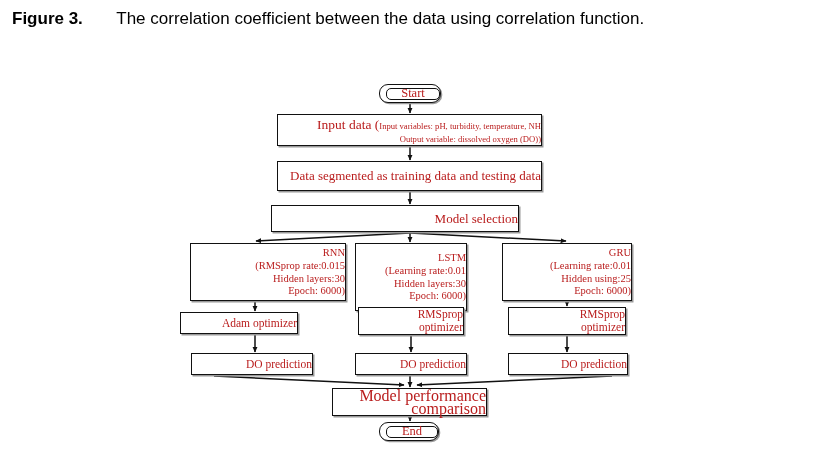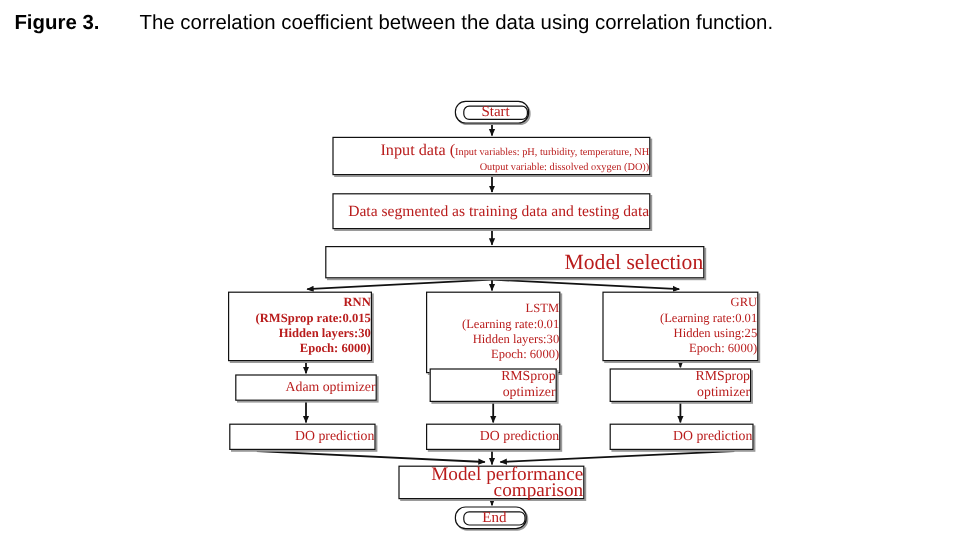--- a/index.html
+++ b/index.html
@@ -88,29 +88,29 @@
   }
 
   
   #n-start      { left: 379px; top: 84px;  width: 62px;  height: 19px; }
   #n-input      { left: 277px; top: 114px; width: 265px; height: 32px; font-size: 12.5px; }
   #n-input .ln1 { font-size: 13.5px; }
   #n-input .ln1 .small { font-size: 8.6px; }
   #n-input .ln2 { font-size: 8.6px; margin-top: 1px; }
 
   #n-segment    { left: 277px; top: 161px; width: 265px; height: 30px; font-size: 13px; }
-  #n-modelsel   { left: 271px; top: 205px; width: 316px; height: 27px; font-size: 18px; }
-
-  #n-rnn        { left: 190px; top: 243px; width: 120px; height: 58px; font-weight: bold; }
+  #n-modelsel   { left: 271px; top: 205px; width: 248px; height: 27px; font-size: 13px; }
+
+  #n-rnn        { left: 190px; top: 243px; width: 156px; height: 58px; }
   #n-lstm       { left: 355px; top: 243px; width: 112px; height: 68px; }
   #n-gru        { left: 502px; top: 243px; width: 130px; height: 58px; }
   .modelbox .title { font-size: 13px; margin-bottom: 1px; }
   .modelbox .ln    { font-size: 10.5px; line-height: 12.5px; }
 
-  #n-adam       { left: 196px; top: 312px; width: 118px; height: 22px; font-size: 11.5px; }
+  #n-adam       { left: 180px; top: 312px; width: 118px; height: 22px; font-size: 11.5px; }
   #n-rms-lstm   { left: 358px; top: 307px; width: 106px; height: 28px; font-size: 11.5px; line-height: 13px; }
   #n-rms-gru    { left: 508px; top: 307px; width: 118px; height: 28px; font-size: 11.5px; line-height: 13px; }
 
   #n-do-rnn     { left: 191px; top: 353px; width: 122px; height: 22px; font-size: 11.5px; }
   #n-do-lstm    { left: 355px; top: 353px; width: 112px; height: 22px; font-size: 11.5px; }
   #n-do-gru     { left: 508px; top: 353px; width: 120px; height: 22px; font-size: 11.5px; }
 
   #n-compare    { left: 332px; top: 388px; width: 155px; height: 28px; font-size: 16px; line-height: 13.5px; }
   #n-end        { left: 379px; top: 422px; width: 60px; height: 19px; }
 </style>

